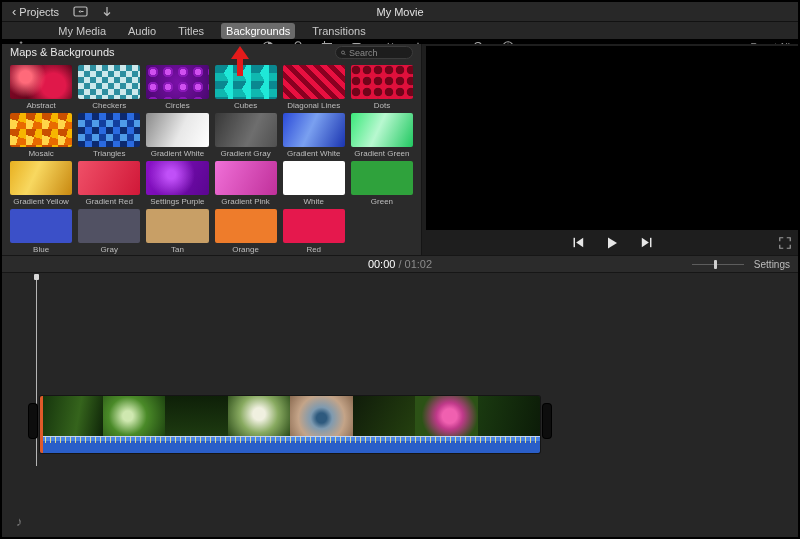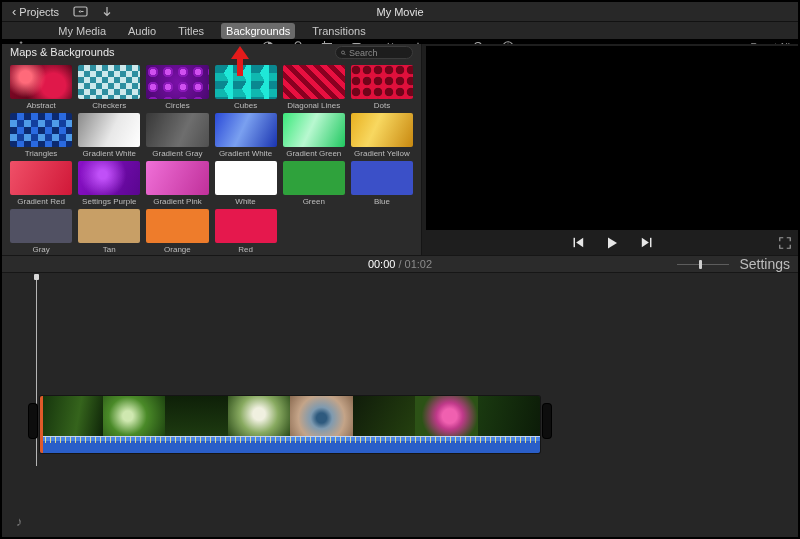--- a/index.html
+++ b/index.html
@@ -47,21 +47,21 @@
 
   
   .tl-toolbar { position:absolute; left:0; top:253px; width:100%; height:18px; background:#2b2b2b; border-top:1px solid #161616; border-bottom:1px solid #161616; display:flex; align-items:center; }
   .tl-time { position:absolute; left:0; width:100%; text-align:center; font-size:11px; }
   .tl-time .cur { color:#ffffff; }
   .tl-time .rest { color:#8b8b8b; }
   .tl-right { position:absolute; right:8px; display:flex; align-items:center; gap:10px; }
   .zoom-slider { position:relative; width:52px; height:10px; }
   .zoom-track { position:absolute; left:0; top:4.5px; width:100%; height:1.5px; background:#5d5d5d; }
   .zoom-thumb { position:absolute; left:22px; top:0.5px; width:3px; height:9px; background:#cfcfcf; border-radius:1px; }
-  .settings-label { font-size:14px; color:#bdbdbd; }
+  .settings-label { font-size:10px; color:#bdbdbd; }
 
   
   .tl-body { position:absolute; left:0; top:272px; width:100%; height:265px; background:#262626; }
   .playhead { position:absolute; left:34px; top:0; width:1px; height:192px; background:rgba(230,230,230,.75); }
   .playhead-top { position:absolute; left:-2px; top:0; width:5px; height:6px; background:#d8d8d8; border-radius:1px; }
   .clip { position:absolute; left:38px; top:122px; width:500px; height:57px; border-radius:2px; overflow:hidden; display:flex; flex-direction:column; box-shadow:0 0 0 1px #151515; }
   .clip-edge { position:absolute; left:0; top:0; width:3px; height:100%; background:#e2593355; background:#e05a2a; z-index:2; }
   .filmstrip { display:flex; height:40px; }
   .frame { flex:1; height:100%; }
   .audio { position:relative; height:17px; background:linear-gradient(180deg,#4a86e8 0 28%,#2a5ec8 28% 100%); }
@@ -215,20 +215,24 @@
         </div>
         <div class="cell">
           <div class="thumb" style="background: repeating-linear-gradient(45deg, rgb(232, 16, 64) 0px, rgb(232, 16, 64) 5px, rgb(138, 0, 32) 5px, rgb(138, 0, 32) 10px);"></div>
           <div class="cell-label">Diagonal Lines</div>
         </div>
         <div class="cell">
           <div class="thumb" style="background: radial-gradient(circle at 5px 5px, rgb(112, 4, 26) 4px, transparent 4.6px) 0px 0px / 11px 11px, rgb(224, 16, 60);"></div>
           <div class="cell-label">Dots</div>
         </div>
         <div class="cell">
+          <div class="thumb" style="background: repeating-conic-gradient(from 15deg, rgb(247, 181, 0) 0deg, rgb(247, 181, 0) 25%, rgb(232, 106, 0) 0deg, rgb(232, 106, 0) 50%, rgb(255, 213, 74) 0deg, rgb(255, 213, 74) 75%, rgb(201, 79, 0) 0deg, rgb(201, 79, 0) 100%) 0px 0px / 16px 16px;"></div>
+          <div class="cell-label">Mosaic</div>
+        </div>
+        <div class="cell">
           <div class="thumb" style="background: repeating-conic-gradient(rgb(42, 106, 224) 0deg, rgb(42, 106, 224) 25%, rgb(18, 63, 158) 0deg, rgb(18, 63, 158) 50%, rgb(79, 155, 232) 0deg, rgb(79, 155, 232) 75%, rgb(12, 42, 112) 0deg, rgb(12, 42, 112) 100%) 0px 0px / 14px 14px;"></div>
           <div class="cell-label">Triangles</div>
         </div>
         <div class="cell">
           <div class="thumb" style="background: linear-gradient(115deg, rgb(138, 138, 138), rgb(232, 232, 232) 55%, rgb(255, 255, 255));"></div>
           <div class="cell-label">Gradient White</div>
         </div>
         <div class="cell">
           <div class="thumb" style="background: linear-gradient(115deg, rgb(56, 56, 56), rgb(110, 110, 110) 60%, rgb(80, 80, 80));"></div>
           <div class="cell-label">Gradient Gray</div>

